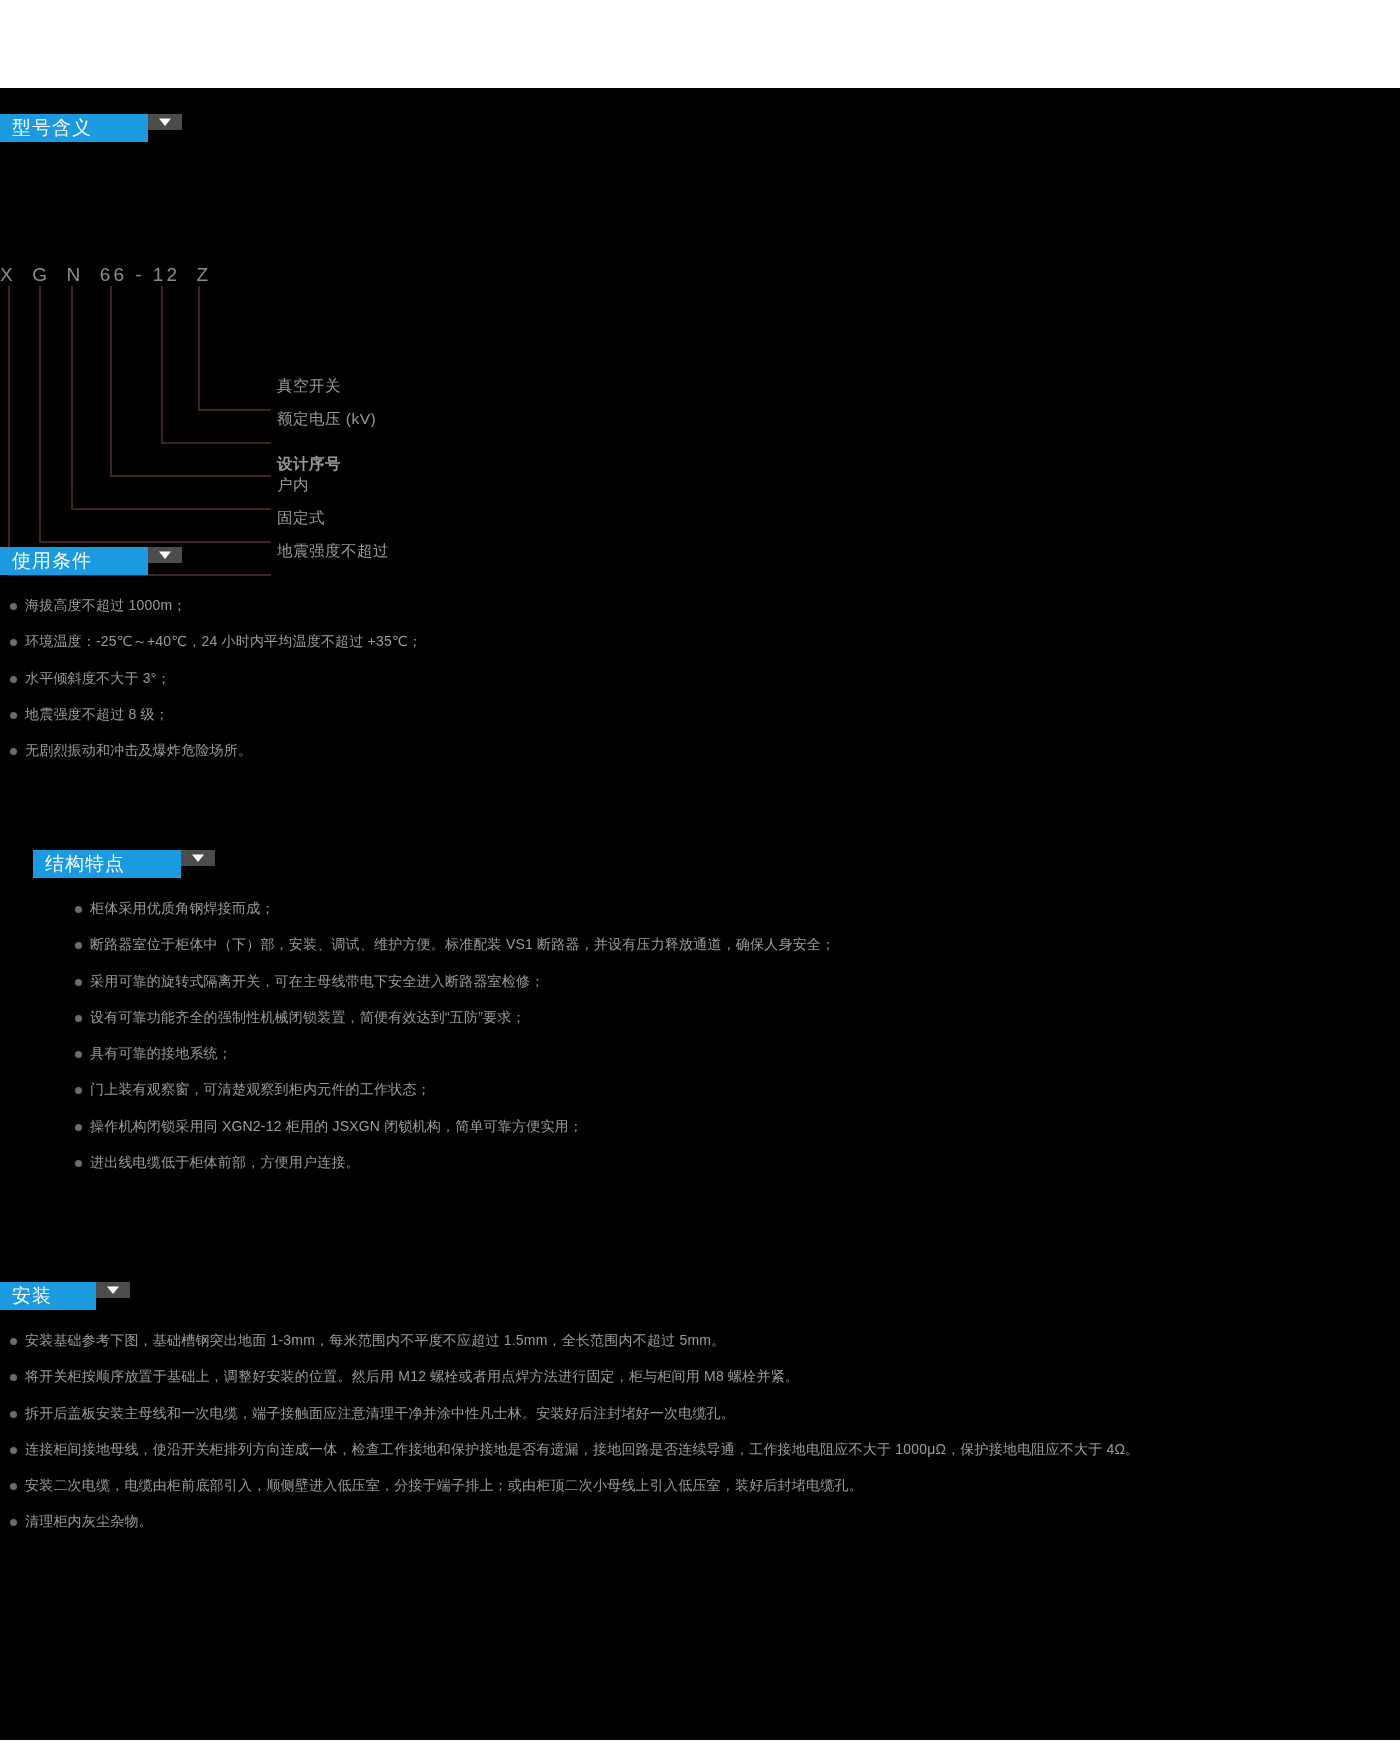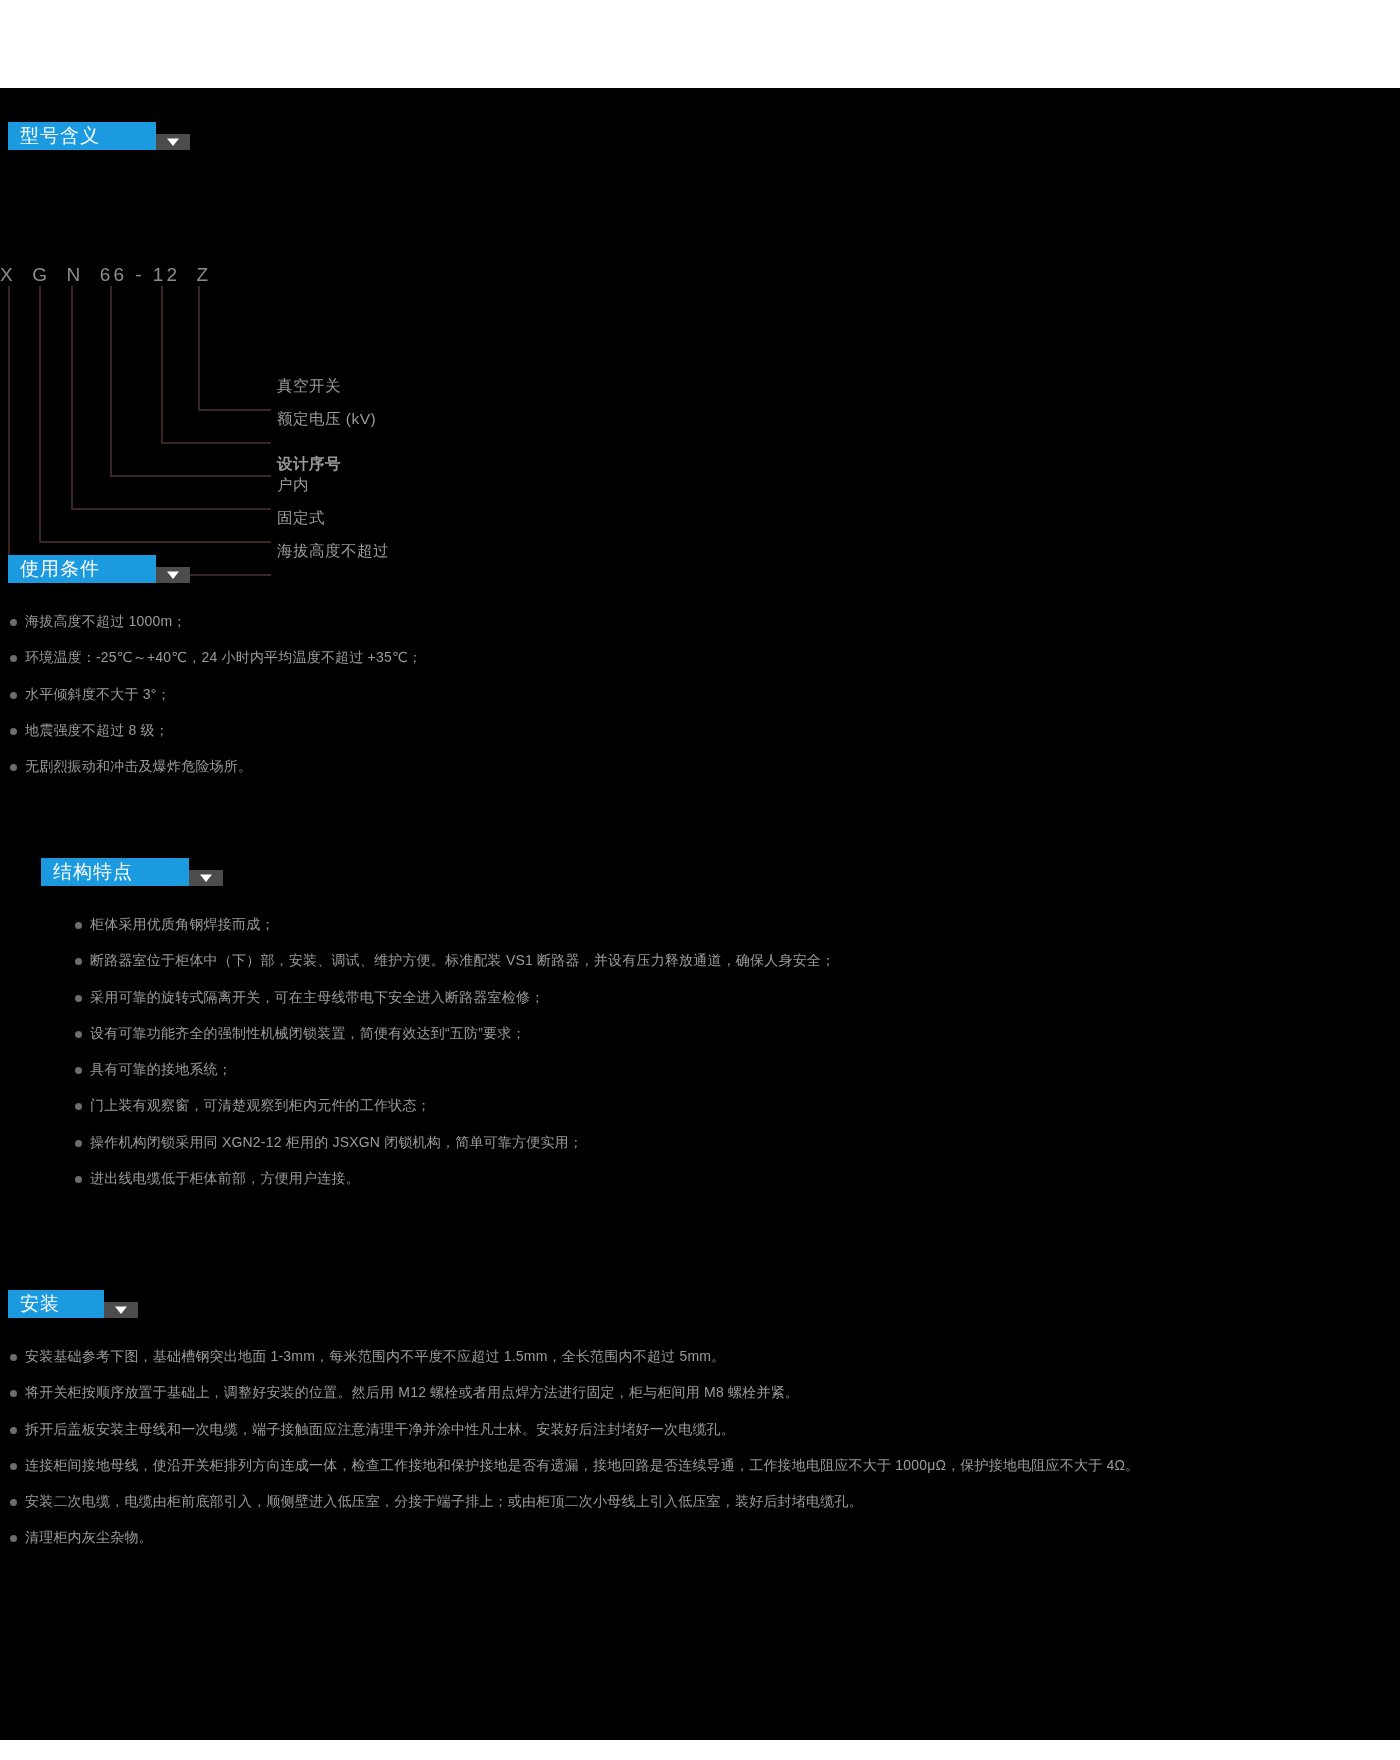--- a/index.html
+++ b/index.html
@@ -23,23 +23,23 @@
     left: 0;
     top: 88px;
     width: 1400px;
     height: 1652px;
     background: #000000;
   }
 
   
   .section-head {
     display: inline-flex;
-    align-items: flex-end;
+    align-items: flex-start;
     height: 28px;
-    margin: 8px;
+    margin: 0;
   }
   .section-head .title {
     background: #1b9ae0;
     color: #ffffff;
     font-size: 19px;
     line-height: 28px;
     padding: 0 14px 0 12px;
     letter-spacing: 1px;
     white-space: nowrap;
     display: block;
@@ -158,21 +158,21 @@
 
             <path d="M9 0 L9 289 L271 289"></path>
           </g>
         </svg>
 
         <span class="model-label" style="left:277px; top:112px;">真空开关</span>
         <span class="model-label" style="left:277px; top:145px;">额定电压 (kV)</span>
         <span class="model-label" style="left:277px; top:190px;font-weight:bold;">设计序号</span>
         <span class="model-label" style="left:277px; top:211px;">户内</span>
         <span class="model-label" style="left:277px; top:244px;">固定式</span>
-        <span class="model-label" style="left:277px; top:277px;">海拔高度不超过</span>
+        <span class="model-label" style="left:277px; top:277px;">地震强度不超过</span>
       </div>
     </div>
 
     <div class="sec" id="sec-conditions">
       <div class="section-head">
         <span class="title w-wide">使用条件</span>
         <span class="caret">
           <svg width="16" height="16" viewBox="0 0 16 16" aria-hidden="true">
             <polygon points="2,4.5 14,4.5 8,12" fill="#ffffff"></polygon>
           </svg>

